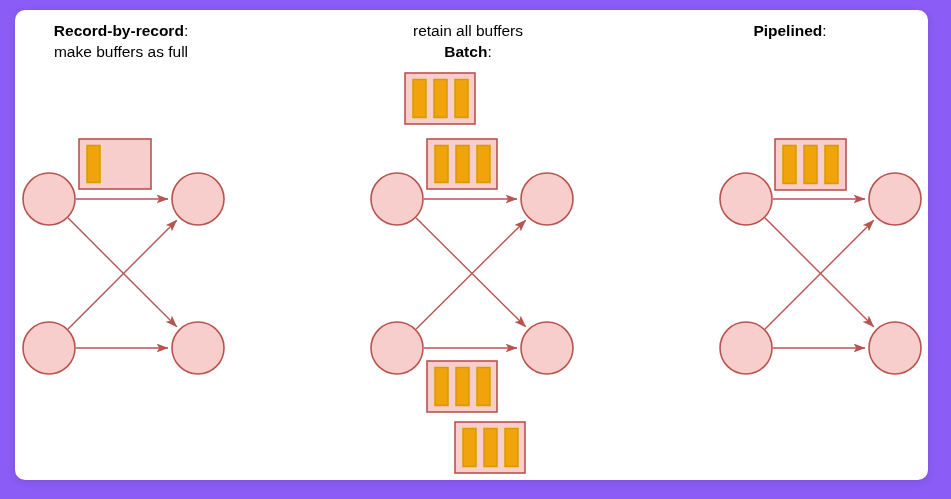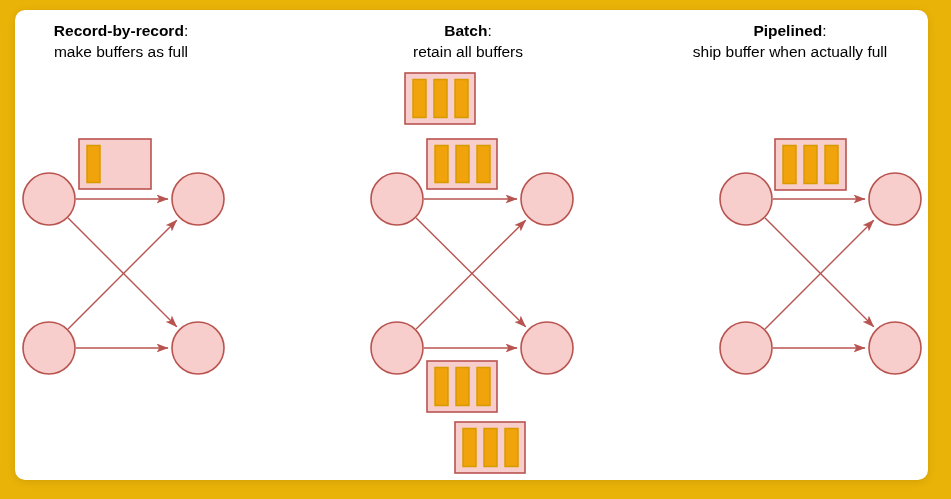--- a/index.html
+++ b/index.html
@@ -4,21 +4,21 @@
 <style>
   html, body {
     margin: 0;
     padding: 0;
     background: #f5f5f5;
   }
   .page {
     position: relative;
     width: 951px;
     height: 499px;
-    background: #eab308;
+    background: #8b5cf6;
     font-family: "Liberation Sans", sans-serif;
     overflow: hidden;
   }
   .card {
     position: absolute;
     left: 15px;
     top: 10px;
     width: 913px;
     height: 470px;
     background: #ffffff;
@@ -105,21 +105,20 @@
       <rect x="804" y="145.5" width="13" height="38" fill="#f0a30a" stroke="#d79b00" stroke-width="1.5"></rect>
       <rect x="825" y="145.5" width="13" height="38" fill="#f0a30a" stroke="#d79b00" stroke-width="1.5"></rect>
     </svg>
 
   <div class="panel-title t0">
     <div><span class="bold">Record-by-record</span><span>:</span></div>
     <div>make buffers as full</div>
   </div>
 
   <div class="panel-title t1">
+    <div>retain all buffers</div>
     <div><span class="bold">Batch</span><span>:</span></div>
-    <div>retain all buffers</div>
   </div>
 
   <div class="panel-title t2">
     <div><span class="bold">Pipelined</span><span>:</span></div>
-    <div>ship buffer when actually full</div>
   </div>
 </div>
 
 </body></html>

